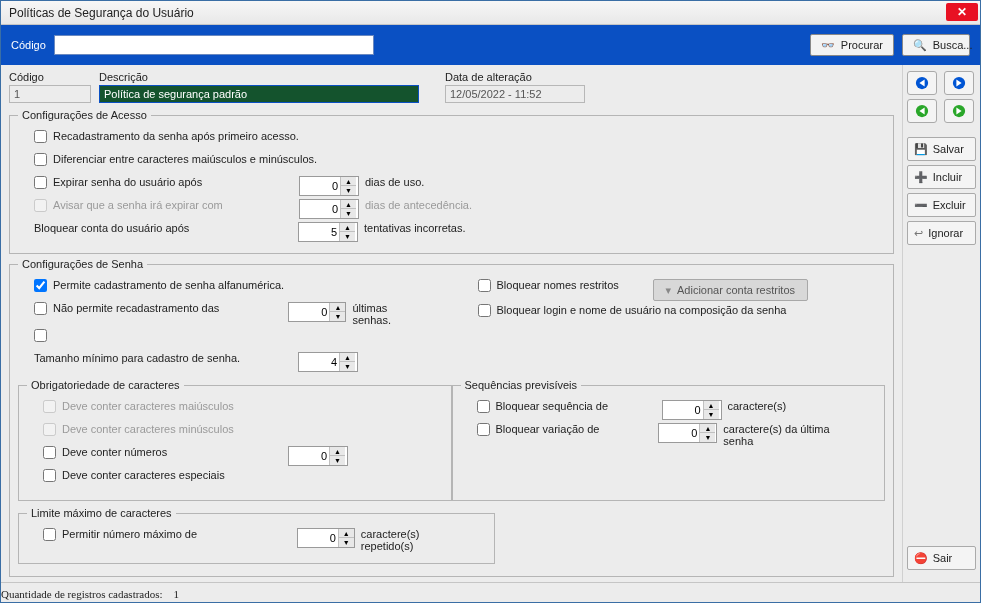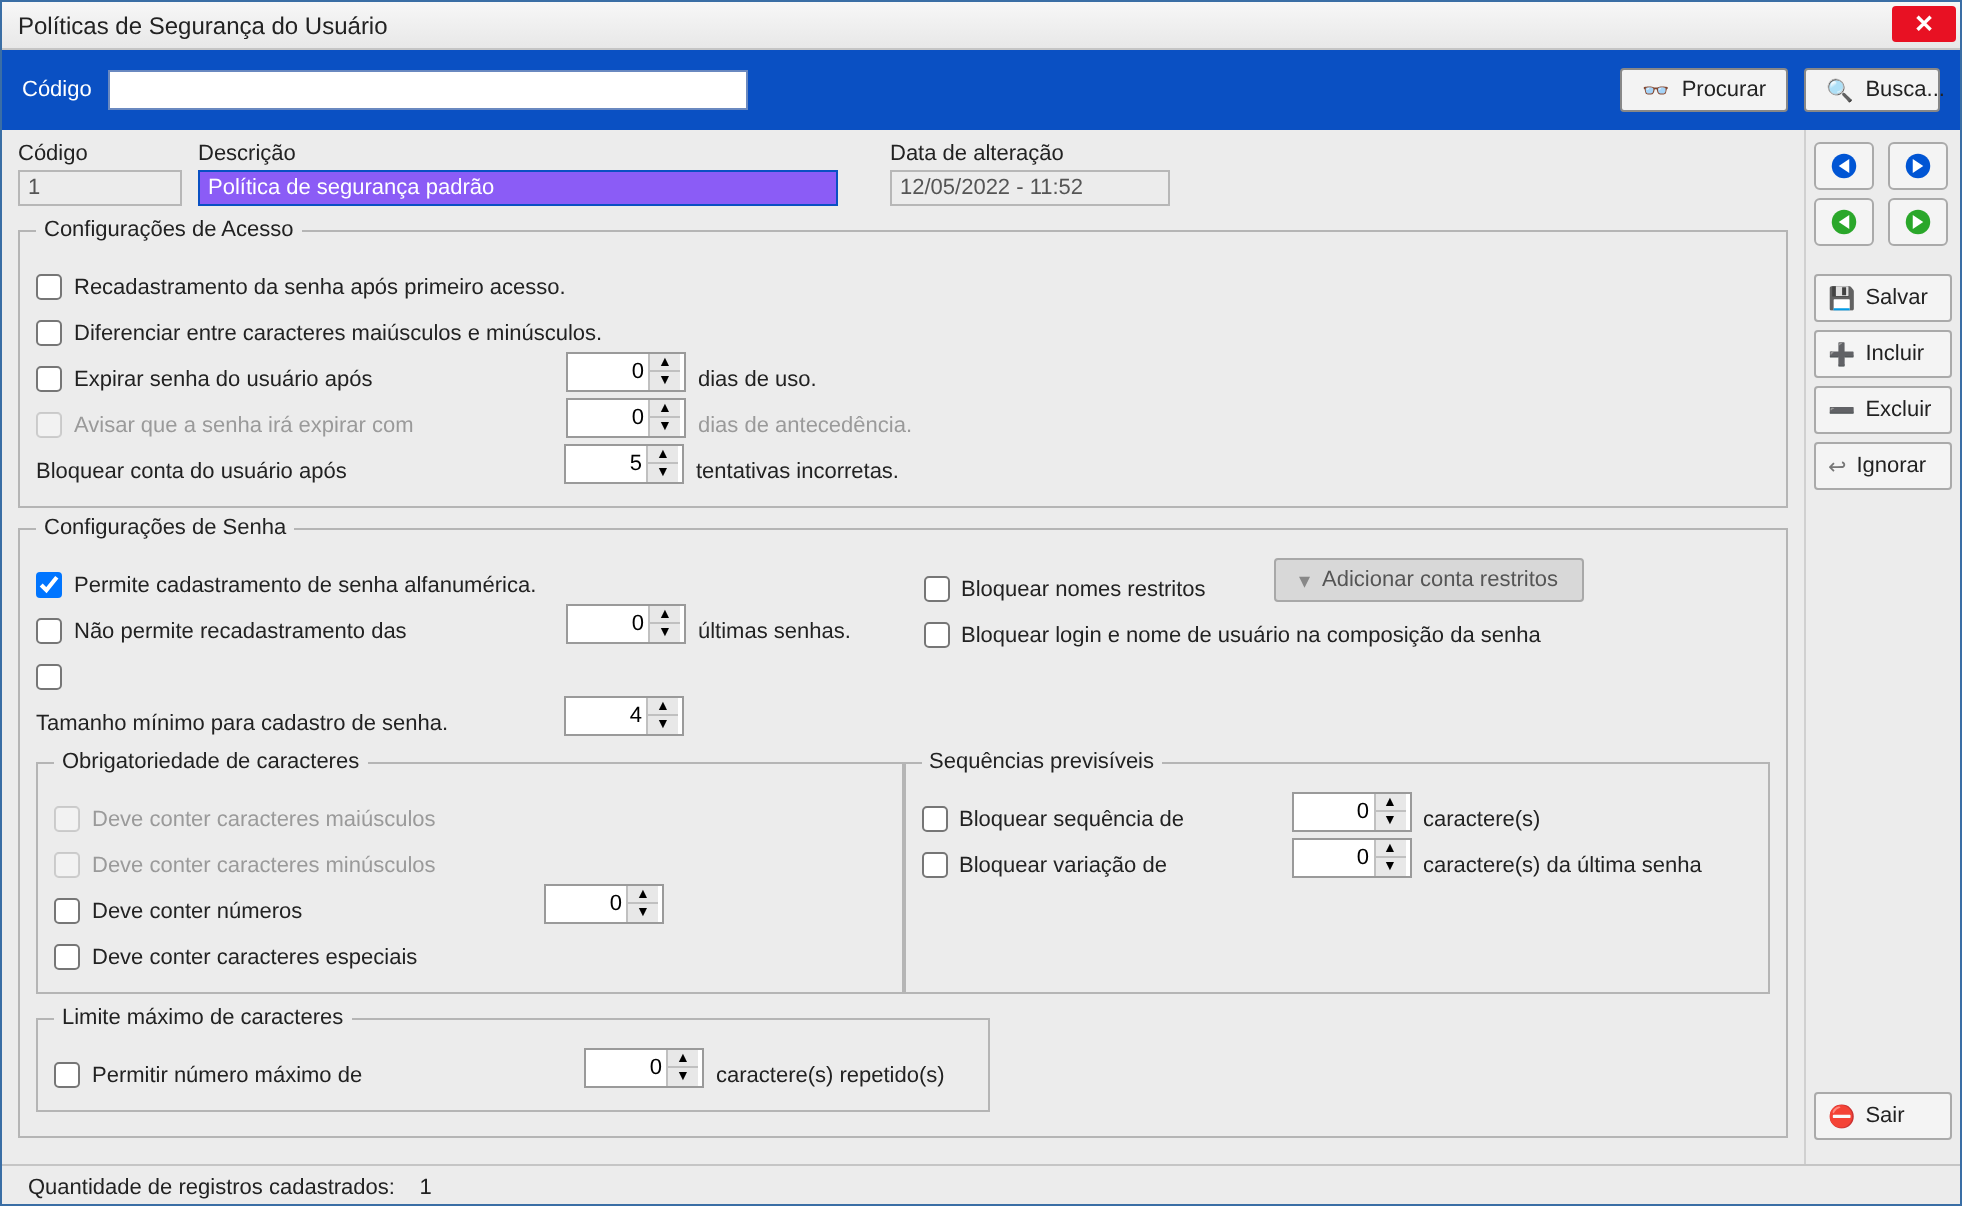--- a/index.html
+++ b/index.html
@@ -112,33 +112,33 @@
     gap:8px;
     align-items:flex-end;
     margin-bottom:6px;
   }
   .fld { display:flex; flex-direction:column; gap:2px;}
   .fld > .l { color:#222; }
   .fld input{
     height:18px; border:1px solid #9a9a9a; padding:0 4px; font:inherit; background:#fff;
   }
   .fld input.readonly{ background:#ececec; border:1px solid #b7b7b7; color:#555;}
-  .fld input.hilite{ background:#8b5cf6; color:#fff; border:1px solid #0a50c3;}
+  .fld input.hilite{ background:#14532d; color:#fff; border:1px solid #0a50c3;}
   fieldset {
     border:1px solid #b5b5b5;
     margin:4px 0;
     padding:6px 8px 8px 8px;
     position:relative;
   }
   fieldset > legend{
     font-size:11px;
     color:#222;
     padding:0 4px;
   }
-  .row{ display:flex; align-items:flex-end; gap:6px; margin:3px 0; min-height:20px;}
+  .row{ display:flex; align-items:flex-start; gap:6px; margin:3px 16px; min-height:20px;}
   .row label{ color:#222; }
   .row.disabled label{ color:#9a9a9a;}
   input[type=checkbox]{ width:13px;height:13px; margin:0;}
   .spin{
     display:inline-flex; align-items:center;
     height:20px; border:1px solid #9a9a9a; background:#fff;
     width:60px;
   }
   .spin input{ border:0; width:40px; text-align:right; font:inherit; padding-right:2px; height:18px;}
   .spin .ud{
@@ -149,21 +149,21 @@
   }
   .spin .ud span:last-child{border-bottom:0;}
   .twocol{ display:flex; gap:20px;}
   .twocol > div{ flex:1; }
   .btn-flat{
     background:#d8d8d8; border:1px solid #a8a8a8; height:22px; padding:0 12px; display:inline-flex; align-items:center; gap:6px; color:#555; border-radius:2px;
   }
   .inner-groups{ display:flex; }
   .inner-groups fieldset{ flex:1; margin:4px 0 0 0;}
   .statusbar{
-    height:22px; line-height:22px; padding:0 13px; border-top:1px solid #c5c5c5; background:#ececec; color:#222;
+    height:22px; line-height:22px; padding:0 0; border-top:1px solid #c5c5c5; background:#ececec; color:#222;font-family:Liberation Serif, serif;
   }
   .icon-svg{ width:14px; height:14px; display:inline-block;}
   .glass{ color:#0055d4; font-weight:bold;}
   .procurar-icon{ color:#063;}
   .filter-icon{ color:#888;}
 </style>
 </head>
 <body>
 
 <div class="titlebar">

